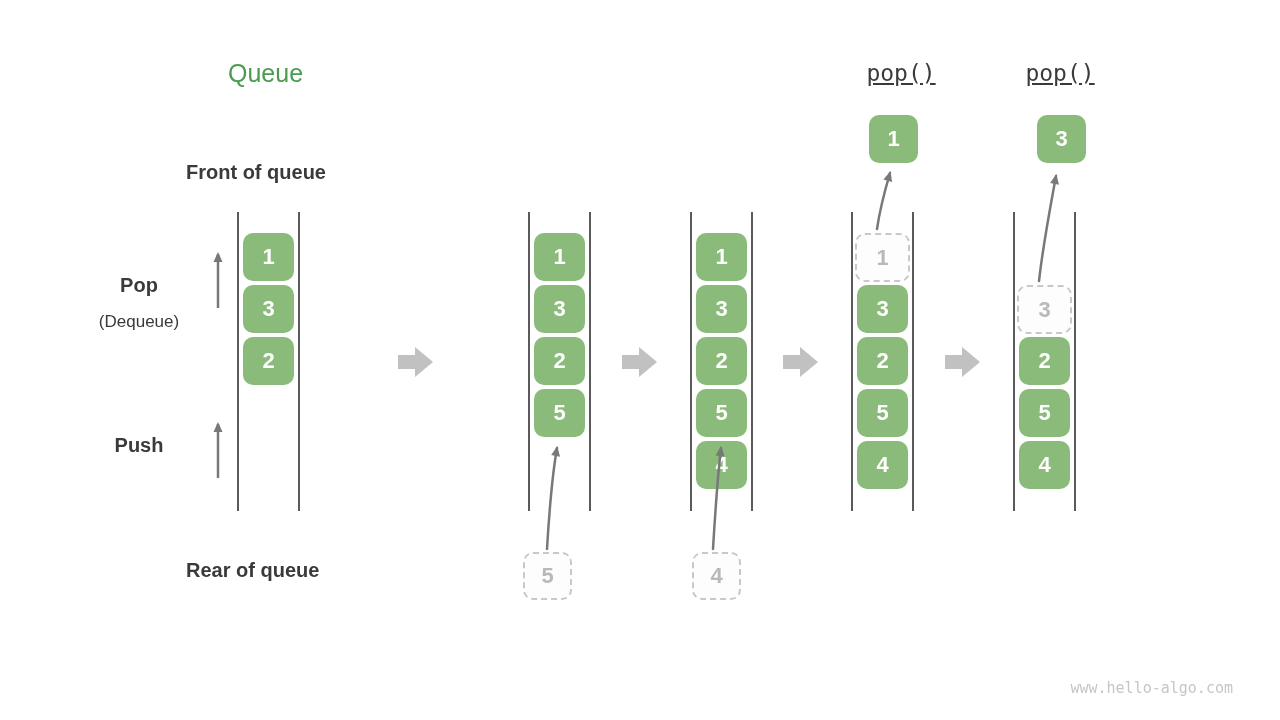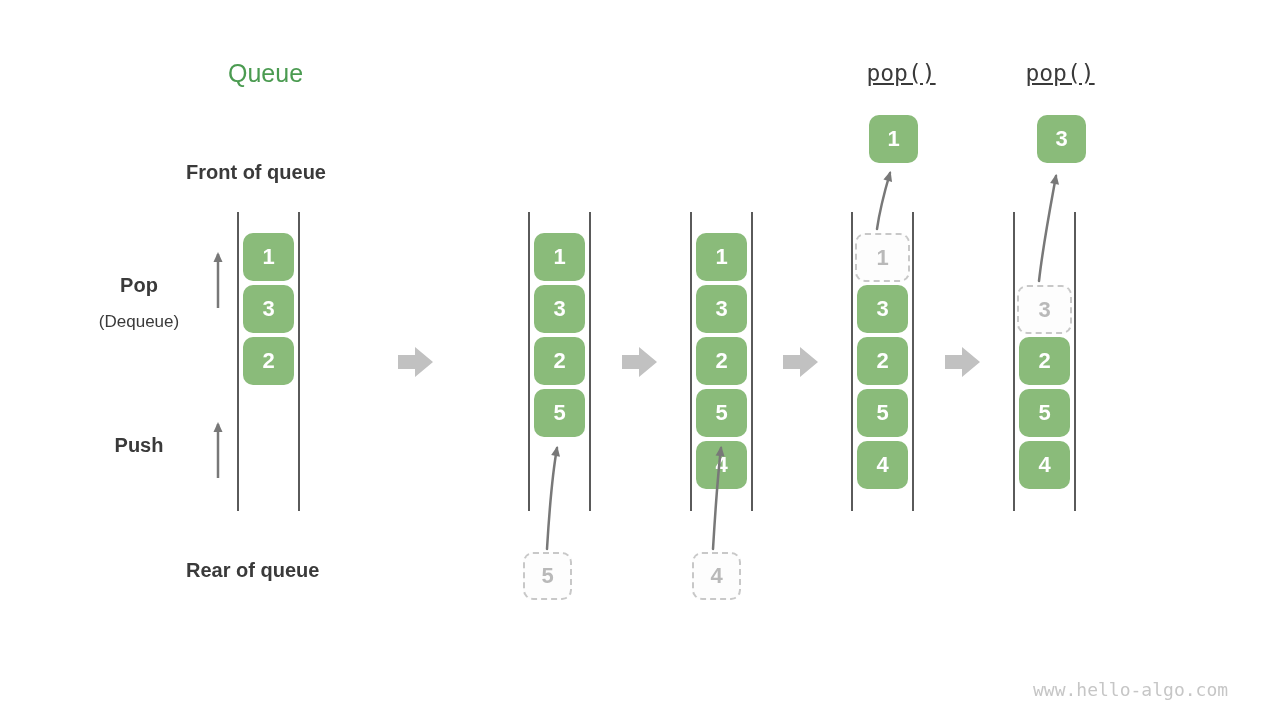--- a/index.html
+++ b/index.html
@@ -53,22 +53,22 @@
   }
   .code-label {
     position:absolute; width:200px; text-align:center;
     font-family:"DejaVu Sans Mono", monospace; font-size:23px;
     color:var(--label_dark,#3a3a3a); line-height:26px;text-decoration:underline;
   }
   .code-label .arg { color:var(--code_arg_green,#47a04b); font-weight:bold; }
   .arrow-layer { position:absolute; left:0; top:0; width:1280px; height:720px;
     pointer-events:none; }
   .watermark {
-    position:absolute; left:1033px; top:679px; width:200px; 
-    font-family:"DejaVu Sans Mono", monospace; font-size:18px;
+    position:absolute; left:1033px; top:679px; width:200px; text-align:right;
+    font-family:"DejaVu Sans Mono", monospace; font-size:15px;
     color:var(--watermark_gray,#c6c6c6);
   }
 </style>
 </head>
 <body>
 
 <div class="canvas">
 
   <div class="title">Queue</div>
 

